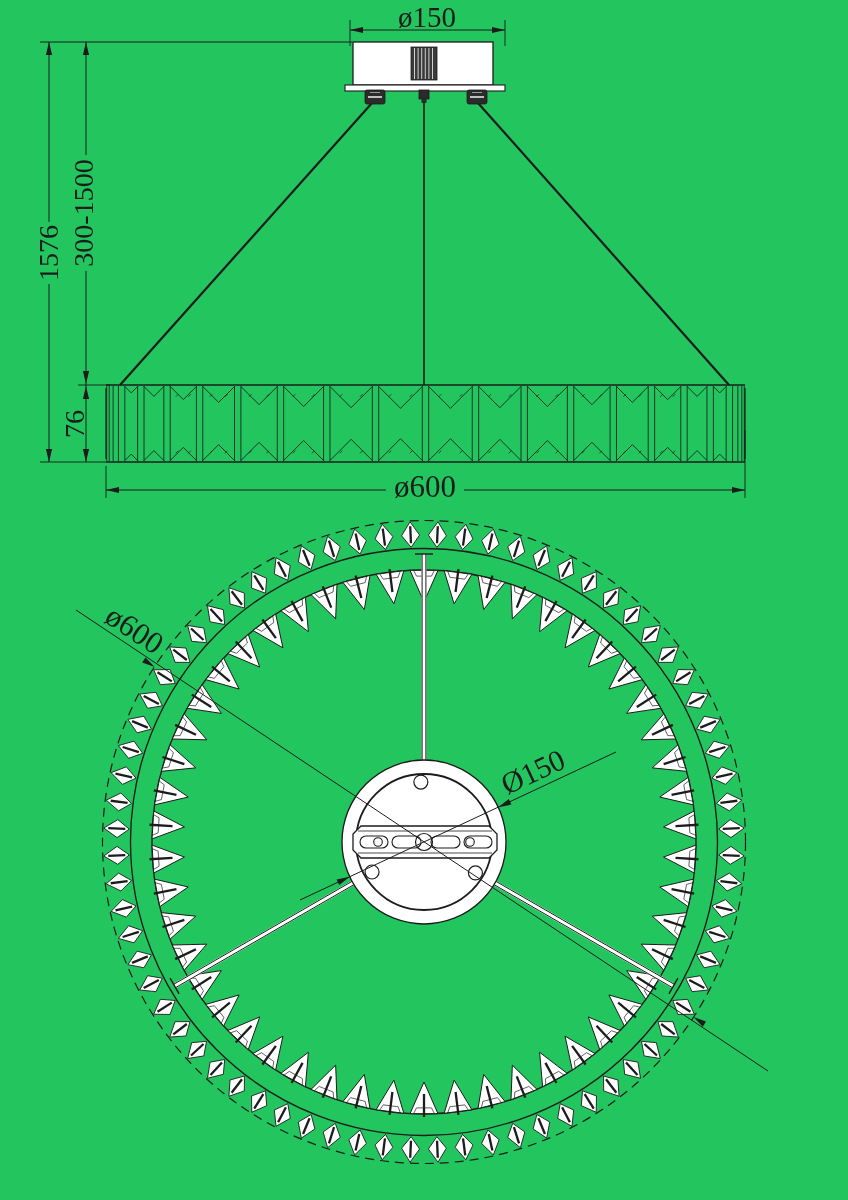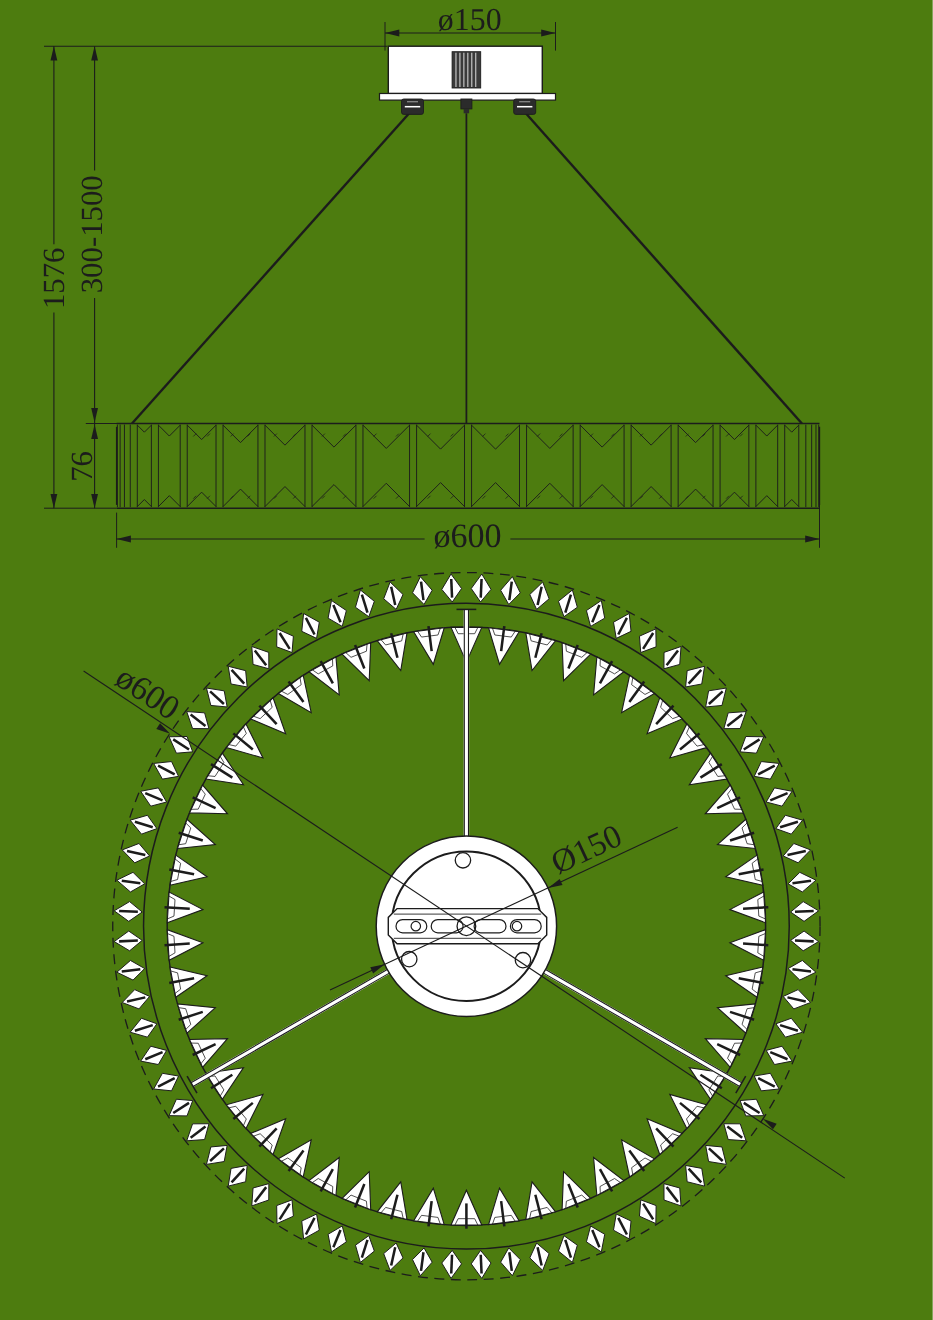--- a/index.html
+++ b/index.html
@@ -1,16 +1,16 @@
 <!DOCTYPE html>
 <html><head>
 <meta charset="utf-8">
 <style>
   html,body{margin:0;padding:0;background:#f2f2f2;}
-  .sheet{width:848px;height:1200px;background:#4d7c0f;position:relative;margin:0 auto;
+  .sheet{width:848px;height:1200px;background:#22c55e;position:relative;margin:0 auto;
          font-family:"Liberation Serif", serif;}
   svg{display:block;}
   .dim{font-family:"Liberation Serif", serif; fill:#1c1c1c;}
 </style>
 </head>
 <body>
 
 <div class="sheet">
 <svg width="848" height="1200" viewBox="0 0 848 1200">
 

